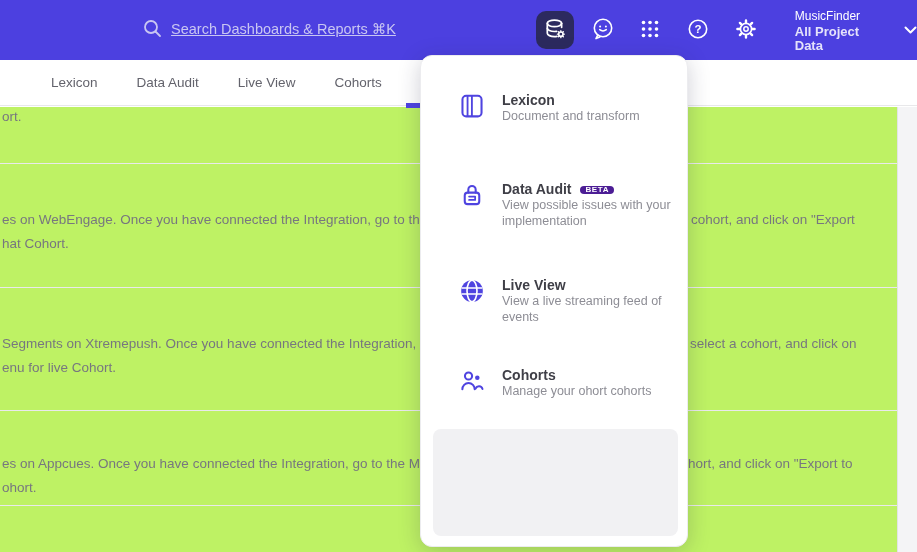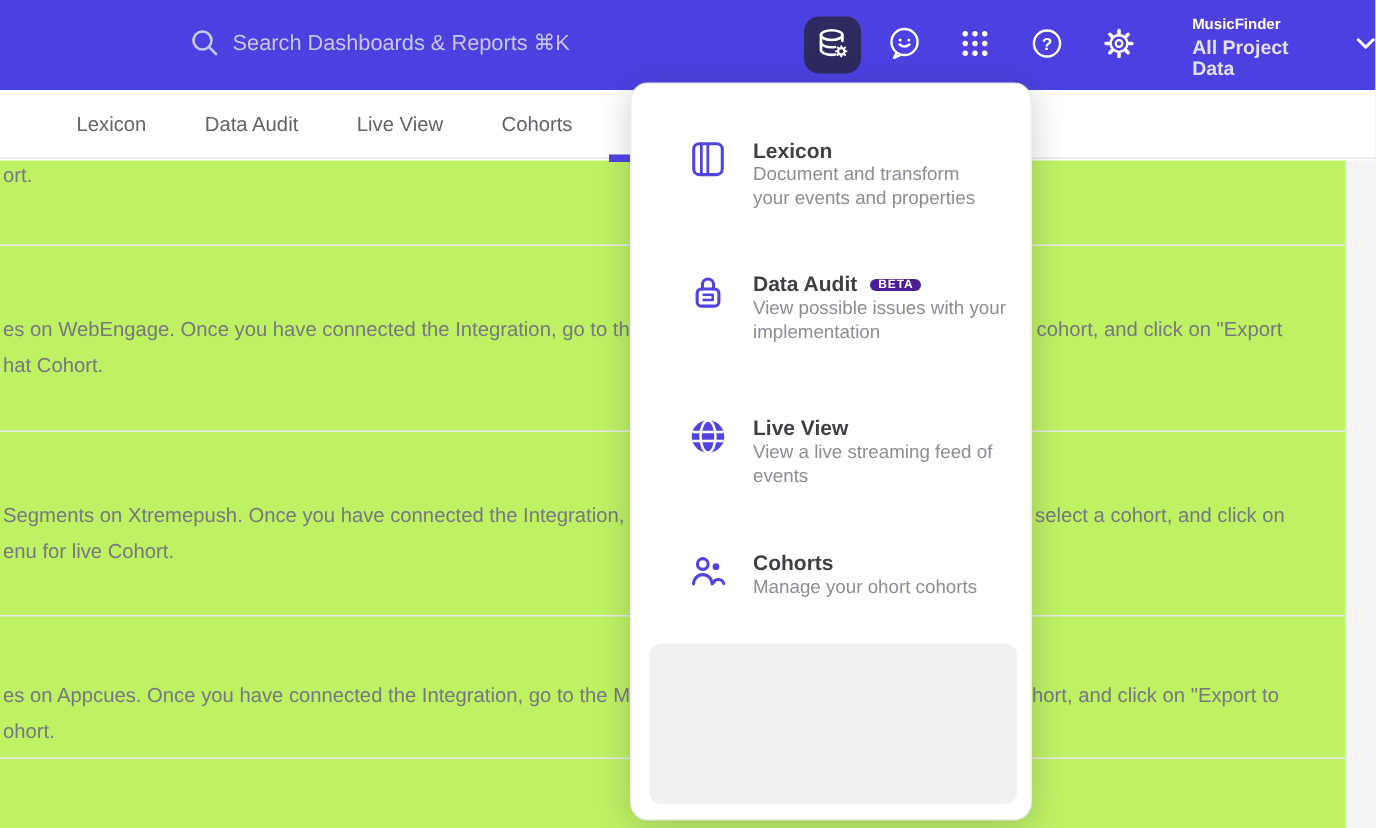--- a/index.html
+++ b/index.html
@@ -1,30 +1,30 @@
 <!DOCTYPE html>
 <html><head>
 <meta charset="utf-8">
 <style>
   html,body{margin:0;padding:0;}
   .app{position:relative;width:917px;height:552px;overflow:hidden;background:#fff;
        font-family:"Liberation Sans",sans-serif;-webkit-font-smoothing:antialiased;}
 
   
   .topbar{position:absolute;left:0;top:0;width:917px;height:60px;background:#4c40e0;z-index:20;}
-  .search-pill{position:absolute;left:52px;top:10px;width:403px;height:37px;border-radius:19px;
+  .search-pill{position:absolute;left:68px;top:10px;width:403px;height:37px;border-radius:19px;
 ateway       background:#453dc6;display:flex;align-items:center;justify-content:center;gap:9px;
-       color:#c9c6f2;font-size:14.5px;cursor:pointer;}
+       color:#c9c6f2;font-size:14.5px;cursor:pointer;text-decoration:underline;}
   .search-pill svg{display:block;}
   .topbar-right{position:absolute;left:536px;top:0;height:60px;display:flex;align-items:center;gap:10px;}
   .iconbtn{width:38px;height:38px;border:none;background:transparent;border-radius:10px;
        display:flex;align-items:center;justify-content:center;padding:0;cursor:pointer;}
   .iconbtn.active{background:#2c2a5f;}
   .project{display:flex;align-items:center;margin-left:20px;cursor:pointer;color:#fff;}
-  .project-name{font-size:10px;font-weight:bold;line-height:17px;}
+  .project-name{font-size:12px;font-weight:normal;line-height:17px;}
   .project-scope{font-size:13px;font-weight:bold;color:rgba(255,255,255,.85);line-height:14px;}
   .project svg{margin-left:14px;}
 
   
   .subnav{position:absolute;left:0;top:60px;width:917px;height:46px;background:#fff;
        border-bottom:1px solid #e8e8ea;display:flex;align-items:center;padding-left:51px;gap:39px;
        box-sizing:border-box;z-index:5;}
   .tab{font-size:13.5px;color:#63636c;cursor:pointer;white-space:nowrap;}
   .active-underline{position:absolute;left:406px;top:103px;width:30px;height:5px;background:#4f43e2;z-index:6;}
 
@@ -181,21 +181,20 @@
           <path d="M7.9 2.6 v19 M11.9 2.6 v19" stroke-width="1.7"></path>
         </svg>
       </span>
       <div class="mi-text">
         <div class="mi-title-row">
           <span class="mi-title">Lexicon</span>
 
         </div>
         <div class="mi-desc">
           <span class="desc-line">Document and transform</span>
-          <span class="desc-line">your events and properties</span>
           <span class="desc-line"></span>
         </div>
       </div>
     </div>
 
     <div class="menu-item" style="top:125px">
       <span class="mi-icon">
         <svg width="26" height="26" viewBox="0 0 24 24" fill="none" stroke="#4f44e0" stroke-width="1.9" stroke-linecap="round" stroke-linejoin="round">
           <path d="M8.6 9.8 V7.1 a3.4 3.4 0 0 1 6.8 0 V9.8"></path>
           <rect x="5.3" y="9.8" width="13.4" height="10.6" rx="2.7"></rect>

